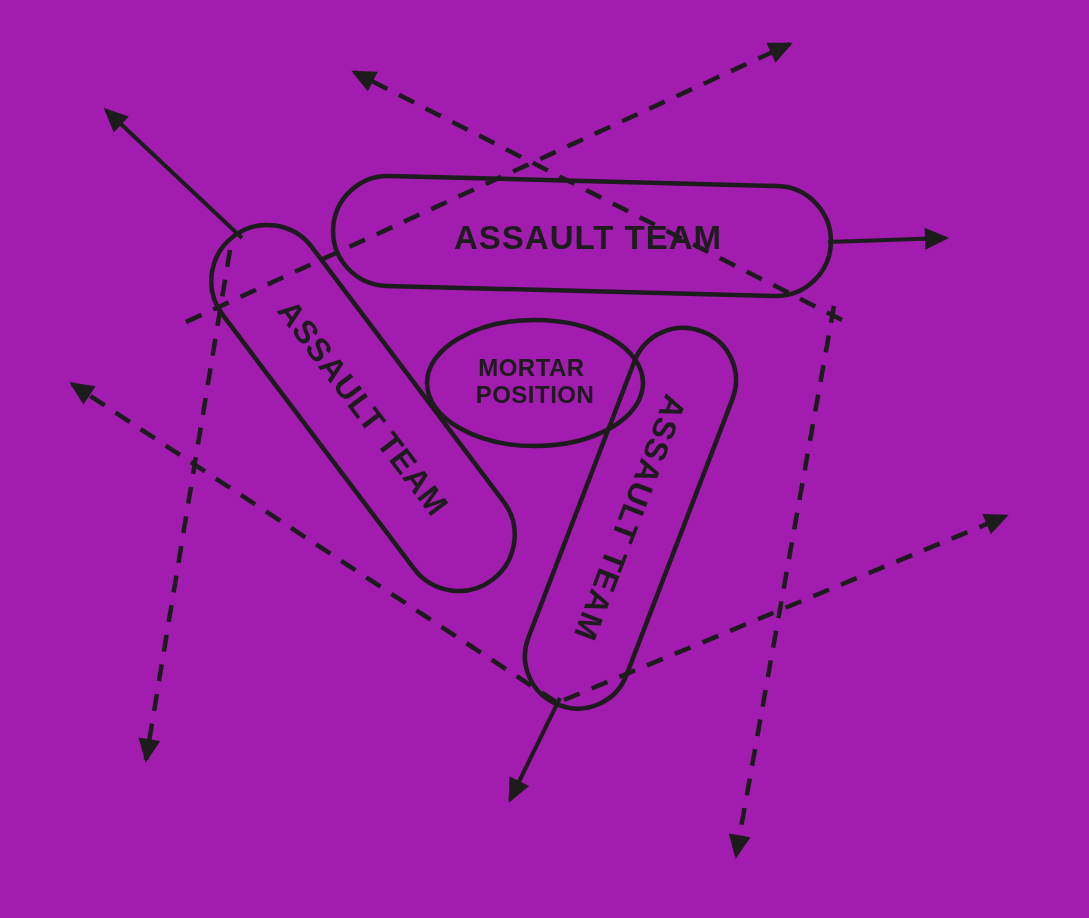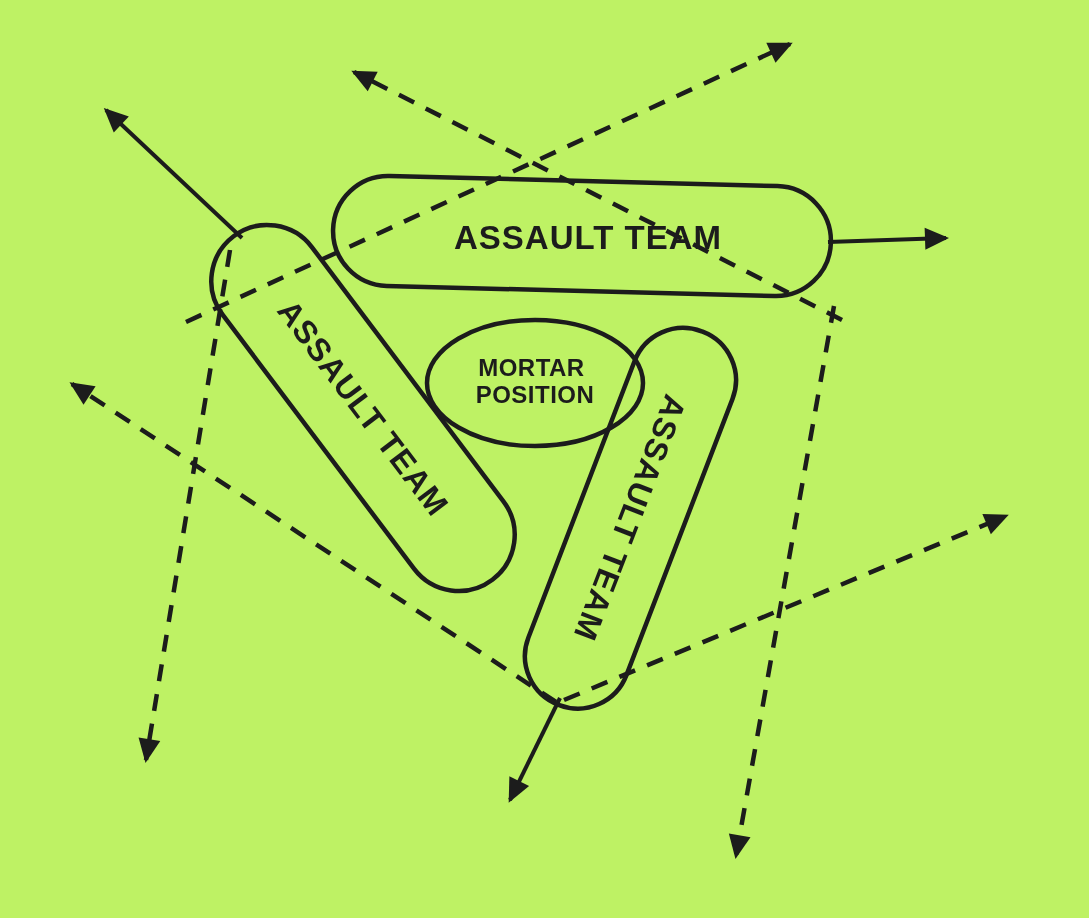--- a/index.html
+++ b/index.html
@@ -3,21 +3,21 @@
 <meta charset="utf-8">
 <style>
   html, body {
     margin: 0;
     padding: 0;
     background: #ffffff;
   }
   .stage {
     width: 1089px;
     height: 918px;
-    background: #bef264;
+    background: #a21caf;
     position: relative;
     font-family: "Liberation Sans", sans-serif;
     overflow: hidden;
   }
   svg { display: block; }
   .shape {
     fill: none;
     stroke: #1c1c1c;
     stroke-width: 4.5px;
   }

